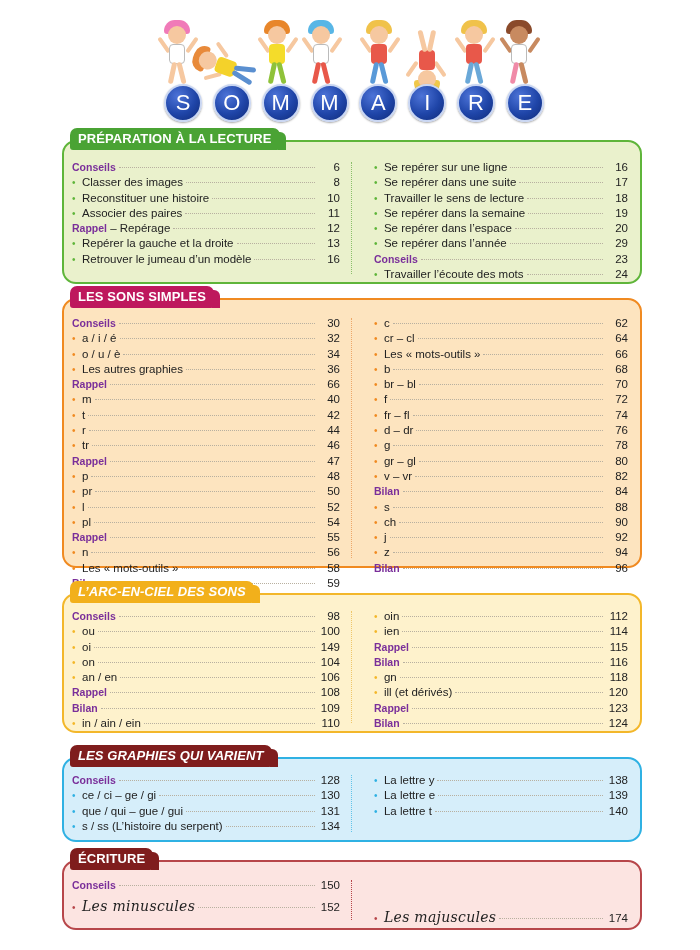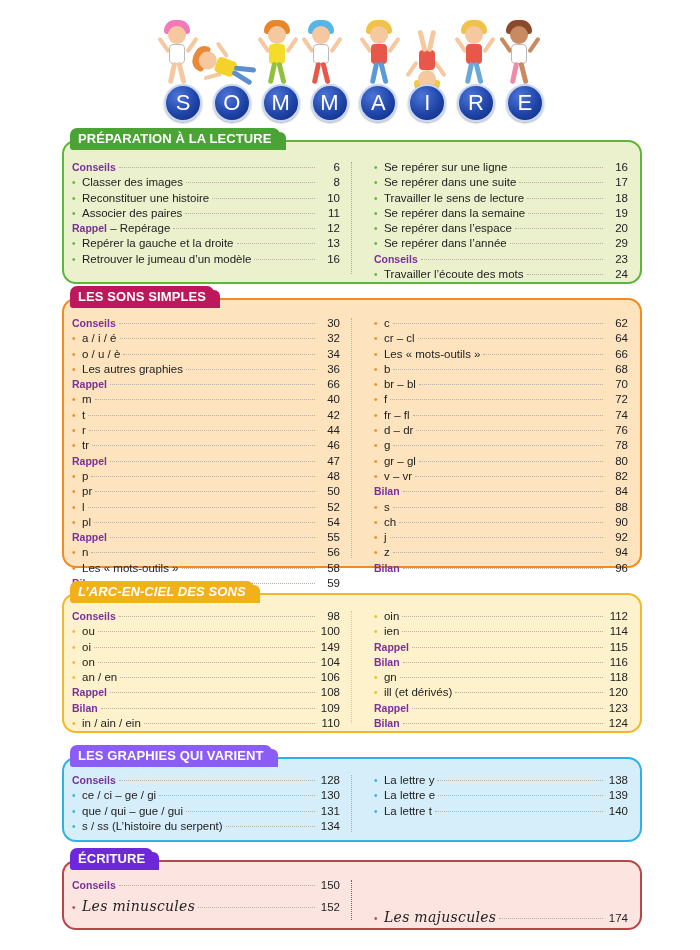--- a/index.html
+++ b/index.html
@@ -66,26 +66,26 @@
   .s-orange .tab, .s-orange .tab::after { background: #be185d; }
   .s-orange .bullet { color: #f08a21; }
   .s-orange .divider { border-color: #eda86a; }
 
   .s-yellow { top: 593px; height: 140px; border-color: #f3b72a; background: #fef2cc; }
   .s-yellow .tab, .s-yellow .tab::after { background: #f2b01b; font-style: italic; }
   .s-yellow .bullet { color: #f3b72a; }
   .s-yellow .divider { border-color: #efc76a; }
 
   .s-blue { top: 757px; height: 85px; border-color: #2fb1e3; background: #d6eefa; }
-  .s-blue .tab, .s-blue .tab::after { background: #8b5cf6; }
+  .s-blue .tab, .s-blue .tab::after { background: #7f1d1d; font-style: italic; }
   .s-blue .bullet { color: #2fb1e3; }
   .s-blue .divider { border-color: #5fc4ea; }
 
   .s-red { top: 860px; height: 70px; border-color: #b7464a; background: #fce4e1; }
-  .s-red .tab, .s-red .tab::after { background: #6d28d9; }
+  .s-red .tab, .s-red .tab::after { background: #7f1d1d; }
   .s-red .bullet { color: #b7464a; }
   .s-red .divider { border-color: #b7464a; }
 
   .script { font-family: "DejaVu Serif", serif; font-style: italic; font-size: 14px; letter-spacing: 0.3px; }
   .row.tall { height: 26px; line-height: 26px; }
 </style>
 </head>
 <body>
 
 <div class="hero">

